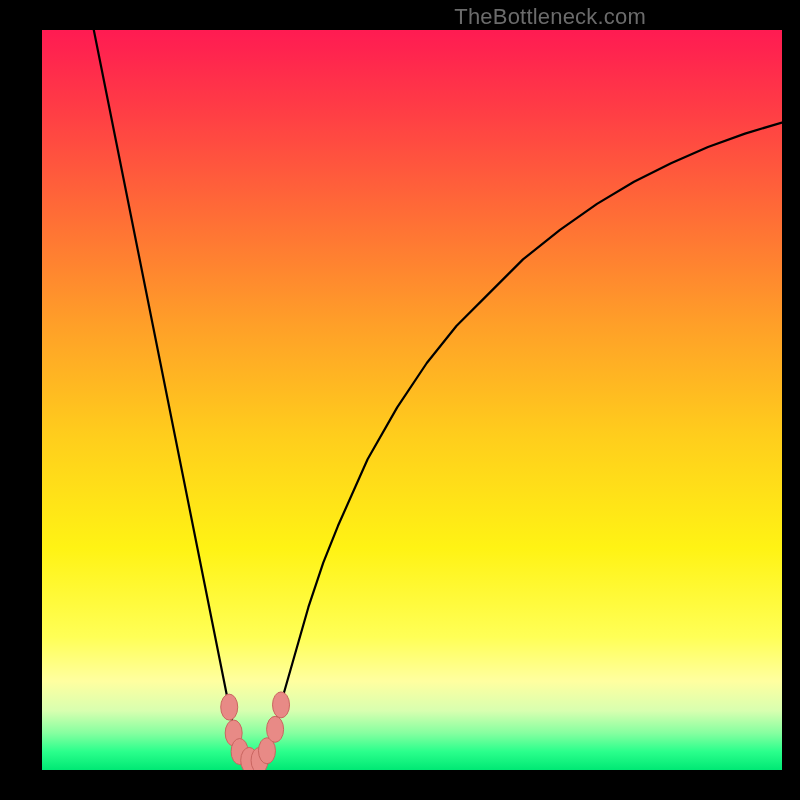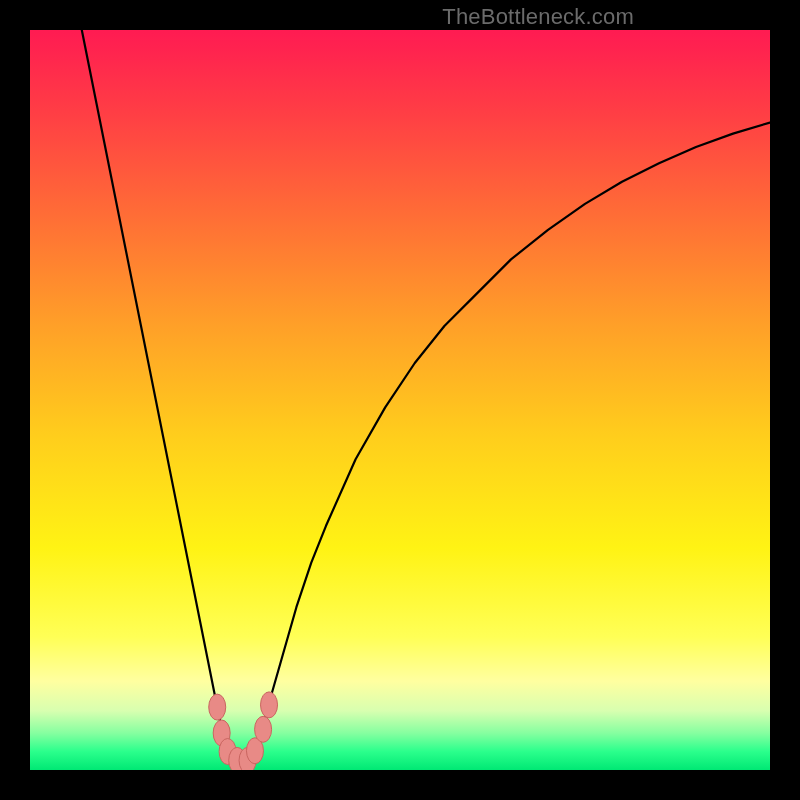--- a/index.html
+++ b/index.html
@@ -6,21 +6,21 @@
     margin: 0;
     padding: 0;
     width: 800px;
     height: 800px;
     background: #000;
     overflow: hidden;
     font-family: Arial, Helvetica, sans-serif;
   }
   .frame {
     position: absolute;
-    left: 0;
+    left: 12px;
     top: 0;
     width: 644px;
     height: 800px;
     background: #000;
   }
   .plot-area {
     position: absolute;
     left: 30px;
     top: 30px;
     width: 740px;

